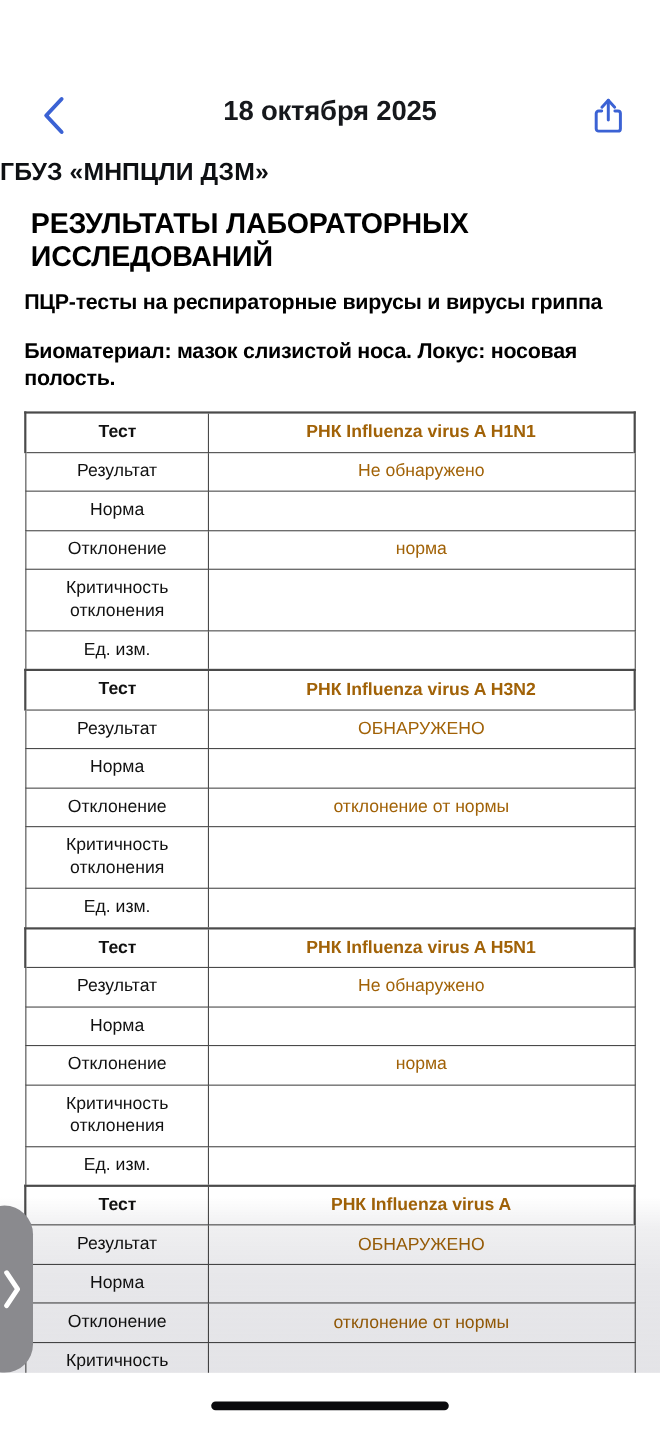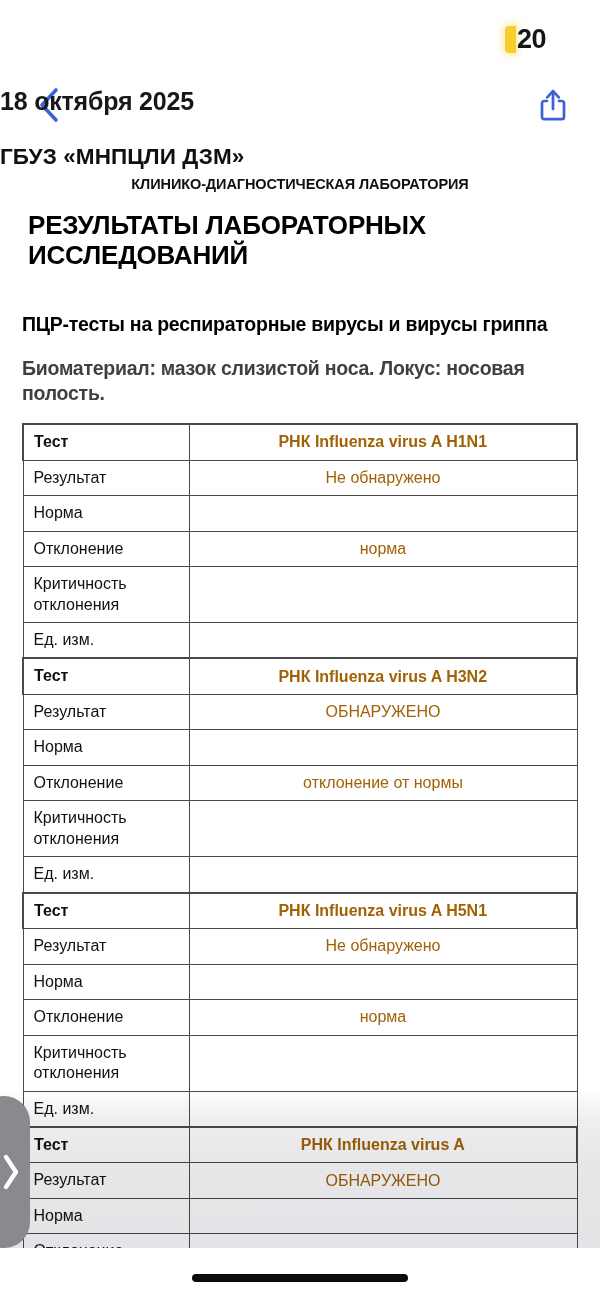--- a/index.html
+++ b/index.html
@@ -67,21 +67,21 @@
     height: 46px;
     display: flex;
     align-items: center;
     justify-content: center;
     cursor: pointer;
   }
   .nav-title {
     position: absolute;
     left: 0; right: 0;
     top: 13px;
-    text-align: left;
+    text-align: center;
     font-size: 25px;
     font-weight: bold;
     color: #16181c;
     letter-spacing: -0.2px;
   }
   .nav-share {
     position: absolute;
     right: 24px;
     top: 8px;
     width: 46px;
@@ -123,46 +123,47 @@
     color: #000000;
     line-height: 1.14;
     margin-top: 19px;
     padding: 0 28px;
     letter-spacing: -0.2px;
   }
   .section-title {
     font-size: 19.5px;
     font-weight: bold;
     color: #000000;
-    margin-top: 43px;
+    margin-top: 16px;
     padding: 0 22px;
     letter-spacing: -0.25px;
   }
   .biomaterial {
     font-size: 19.5px;
     font-weight: bold;
-    color: #404040;
+    color: #000000;
     margin-top: 20px;
     padding: 0 22px;
     line-height: 1.28;
     letter-spacing: -0.25px;
   }
 
   
   .results-table {
     margin: 17px 22px 0 22px;
     width: 556px;
     border-collapse: collapse;
     table-layout: fixed;
   }
   .results-table td {
     border: 1px solid #4a4a4a;
     padding: 0;
     vertical-align: middle;
     background: #ffffff;
+    text-align: center;
   }
   .results-table td.lbl {
     width: 166px;
     font-size: 16px;
     color: #111111;
     padding: 7px 9px 7px 10px;
     line-height: 1.28;
   }
   .results-table td.val {
     font-size: 16px;
@@ -231,47 +232,40 @@
     width: 600px;
     height: 52px;
     background: #ffffff;
   }
 </style>
 </head>
 <body>
 
 <div id="screen">
 
-  <div class="status-bar">
-    <div class="battery-cluster">
-      <div class="battery-shape"></div>
-      <div class="battery-pct">20</div>
-    </div>
-  </div>
 
   <div class="nav-bar">
     <div class="nav-back">
       <svg width="22" height="38" viewBox="0 0 22 38">
         <polyline points="18,4 4,19 18,34" fill="none" stroke="#3B62D4" stroke-width="3.6" stroke-linecap="round" stroke-linejoin="round"></polyline>
       </svg>
     </div>
     <div class="nav-title">18 октября 2025</div>
     <div class="nav-share">
       <svg width="30" height="34" viewBox="0 0 30 34">
         <path d="M9 13 H6.2 a2.2 2.2 0 0 0 -2.2 2.2 V29 a2.2 2.2 0 0 0 2.2 2.2 H23.8 a2.2 2.2 0 0 0 2.2 -2.2 V15.2 a2.2 2.2 0 0 0 -2.2 -2.2 H21" fill="none" stroke="#3B62D4" stroke-width="2.7" stroke-linecap="round" stroke-linejoin="round"></path>
         <line x1="15" y1="3.2" x2="15" y2="21" stroke="#3B62D4" stroke-width="2.7" stroke-linecap="round"></line>
         <polyline points="9.2,9.4 15,3.2 20.8,9.4" fill="none" stroke="#3B62D4" stroke-width="2.7" stroke-linecap="round" stroke-linejoin="round"></polyline>
       </svg>
     </div>
   </div>
 
   <div class="doc">
 
     <div class="org-name">ГБУЗ «МНПЦЛИ ДЗМ»</div>
-    <div class="org-sub">КЛИНИКО-ДИАГНОСТИЧЕСКАЯ ЛАБОРАТОРИЯ</div>
     <div class="doc-title">РЕЗУЛЬТАТЫ ЛАБОРАТОРНЫХ ИССЛЕДОВАНИЙ</div>
     <div class="section-title">ПЦР-тесты на респираторные вирусы и вирусы гриппа</div>
     <div class="biomaterial">Биоматериал: мазок слизистой носа. Локус: носовая полость.</div>
 
     <table class="results-table">
       <tbody id="table-body">
           <tr class="head row-h-1">
             <td class="lbl">Тест</td>
             <td class="val">РНК Influenza virus A H1N1</td>
           </tr>

